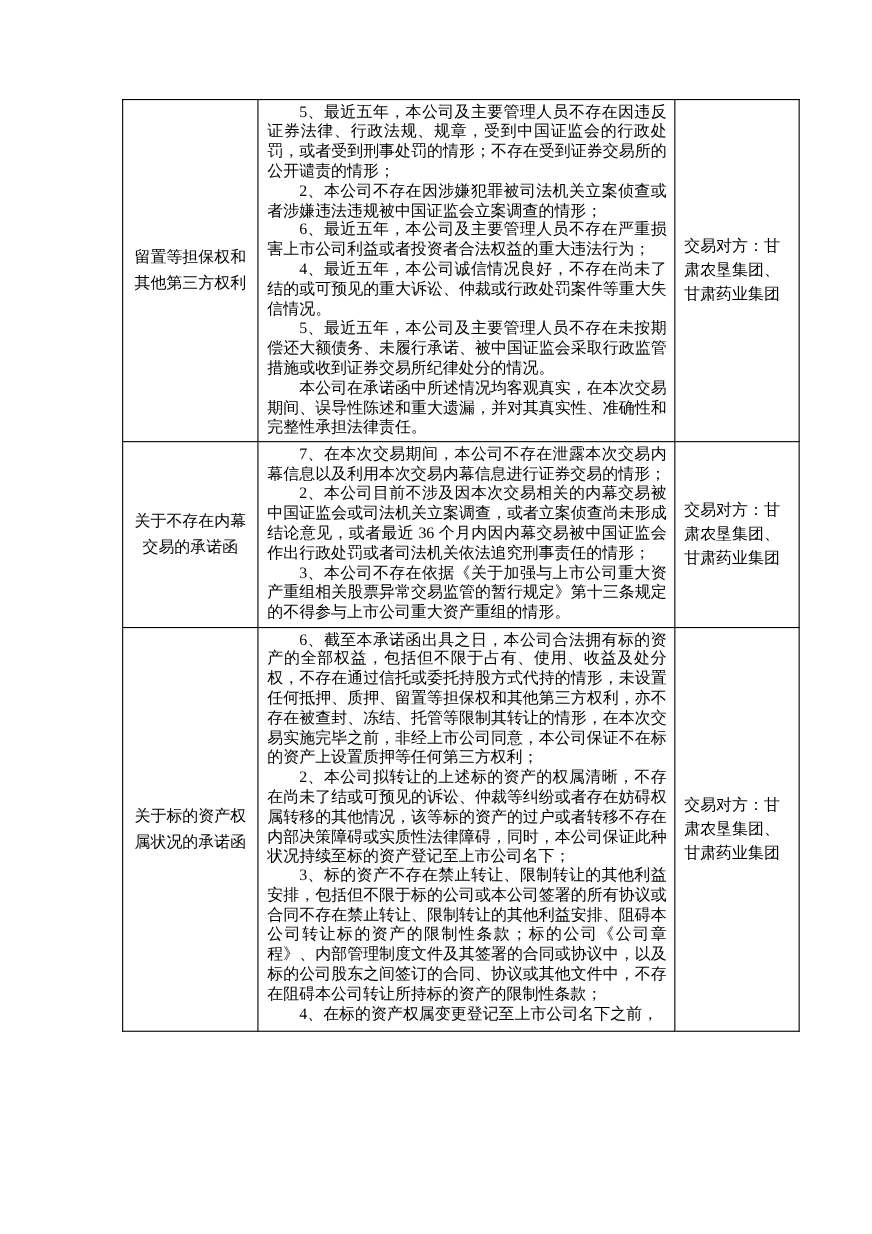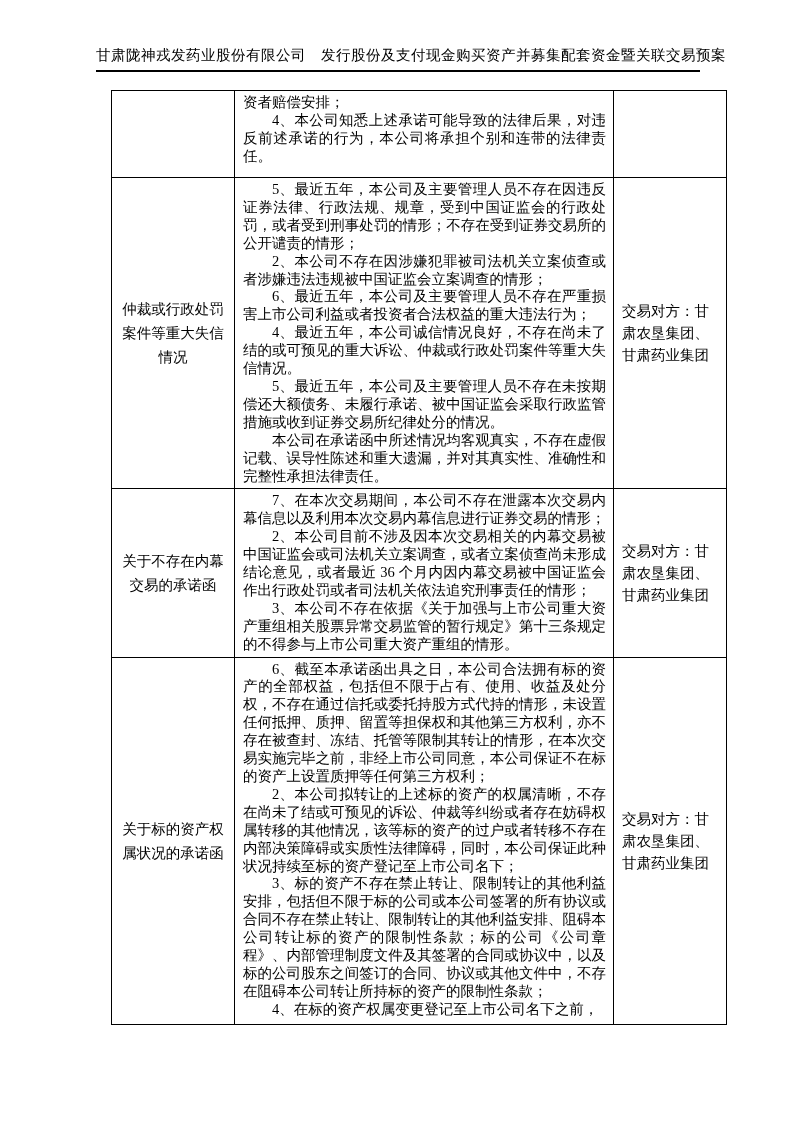--- a/index.html
+++ b/index.html
@@ -74,43 +74,34 @@
   tr.row-0 { height: 87px; }
   tr.row-1 { height: 308px; }
   tr.row-2 { height: 161px; }
   tr.row-3 { height: 367px; }
 </style>
 </head>
 <body>
 
 <div class="page">
 
-  <div class="doc-header">甘肃陇神戎发药业股份有限公司　发行股份及支付现金购买资产并募集配套资金暨关联交易预案</div>
 
   <table class="commitments">
     <tbody>
 
-      <tr class="row-0">
-        <td class="label-cell"></td>
-        <td class="content-cell">
-          <p class="continuation">资者赔偿安排；</p>
-          <p>4、本公司知悉上述承诺可能导致的法律后果，对违反前述承诺的行为，本公司将承担个别和连带的法律责任。</p>
-        </td>
-        <td class="party-cell"></td>
-      </tr>
 
       <tr class="row-1">
-        <td class="label-cell">仲裁或行政处罚案件等重大失信情况</td>
+        <td class="label-cell">留置等担保权和其他第三方权利</td>
         <td class="content-cell">
           <p>5、最近五年，本公司及主要管理人员不存在因违反证券法律、行政法规、规章，受到中国证监会的行政处罚，或者受到刑事处罚的情形；不存在受到证券交易所的公开谴责的情形；</p>
           <p>2、本公司不存在因涉嫌犯罪被司法机关立案侦查或者涉嫌违法违规被中国证监会立案调查的情形；</p>
           <p>6、最近五年，本公司及主要管理人员不存在严重损害上市公司利益或者投资者合法权益的重大违法行为；</p>
           <p>4、最近五年，本公司诚信情况良好，不存在尚未了结的或可预见的重大诉讼、仲裁或行政处罚案件等重大失信情况。</p>
           <p>5、最近五年，本公司及主要管理人员不存在未按期偿还大额债务、未履行承诺、被中国证监会采取行政监管措施或收到证券交易所纪律处分的情况。</p>
-          <p>本公司在承诺函中所述情况均客观真实，不存在虚假记载、误导性陈述和重大遗漏，并对其真实性、准确性和完整性承担法律责任。</p>
+          <p>本公司在承诺函中所述情况均客观真实，在本次交易期间、误导性陈述和重大遗漏，并对其真实性、准确性和完整性承担法律责任。</p>
         </td>
         <td class="party-cell">交易对方：甘肃农垦集团、甘肃药业集团</td>
       </tr>
 
       <tr class="row-2">
         <td class="label-cell">关于不存在内幕交易的承诺函</td>
         <td class="content-cell">
           <p>7、在本次交易期间，本公司不存在泄露本次交易内幕信息以及利用本次交易内幕信息进行证券交易的情形；</p>
           <p>2、本公司目前不涉及因本次交易相关的内幕交易被中国证监会或司法机关立案调查，或者立案侦查尚未形成结论意见，或者最近 36 个月内因内幕交易被中国证监会作出行政处罚或者司法机关依法追究刑事责任的情形；</p>
           <p>3、本公司不存在依据《关于加强与上市公司重大资产重组相关股票异常交易监管的暂行规定》第十三条规定的不得参与上市公司重大资产重组的情形。</p>

